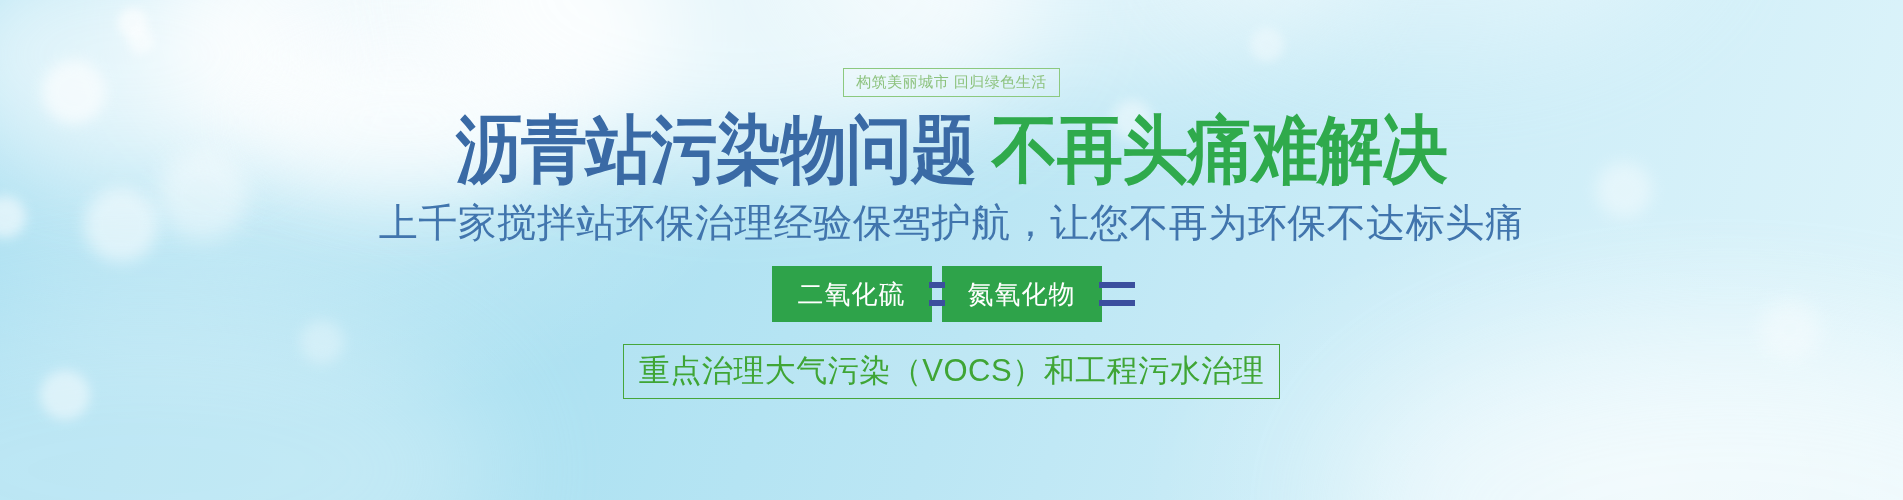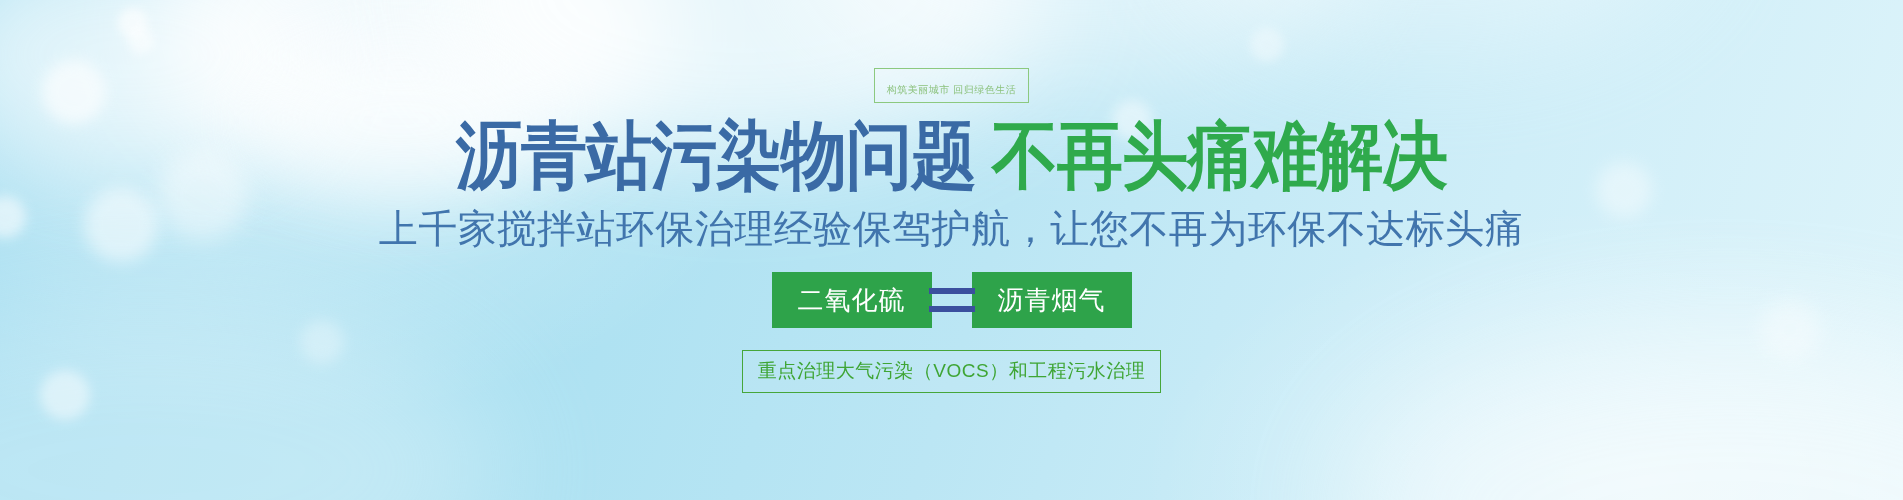--- a/index.html
+++ b/index.html
@@ -48,23 +48,23 @@
   .content{
     position:relative;z-index:5;width:1903px;height:500px;
     display:flex;flex-direction:column;align-items:center;
   }
 
   
   .tagline{
     margin-top:68px;
     border:1px solid #8cc97f;
     color:#8cc27d;
-    font-size:10px;line-height:1;
+    font-size:15px;line-height:1;
     letter-spacing:.5px;
-    padding:16px 12px 7px;
+    padding:5px 12px 7px;
     background:rgba(255,255,255,.10);
     white-space:nowrap;
   }
 
   
   .headline{
     margin-top:16px;
     font-size:66px;line-height:1;
     font-weight:bold;
     letter-spacing:-1px;
@@ -112,21 +112,21 @@
     background:#3b4f9e;
   }
   .sep::before{top:16px;}
   .sep::after{bottom:16px;}
 
   
   .bottombox{
     margin-top:22px;
     border:1px solid #46a63a;
     color:#3fa535;
-    font-size:19px;line-height:1;
+    font-size:31px;line-height:1;
     letter-spacing:.5px;
     padding:10px 15px 12px;
     background:rgba(255,255,255,.06);
     white-space:nowrap;
   }
 </style>
 </head>
 <body>
 
 <div class="banner">
@@ -159,22 +159,22 @@
 
     <div class="headline">
       <span class="blue">沥青站污染物问题</span><span class="green">不再头痛难解决</span>
     </div>
 
     <div class="subtitle">上千家搅拌站环保治理经验保驾护航，让您不再为环保不达标头痛</div>
 
     <div class="tagrow">
       <div class="tag">二氧化硫</div>
       <div class="sep"></div>
+      <div class="tag">氮氧化物</div>
       <div class="sep"></div>
       <div class="sep"></div>
       <div class="sep"></div>
-      <div class="tag">沥青烟气</div>
     </div>
 
     <div class="bottombox">重点治理大气污染（VOCS）和工程污水治理</div>
 
   </div>
 </div>
 
 </body></html>

